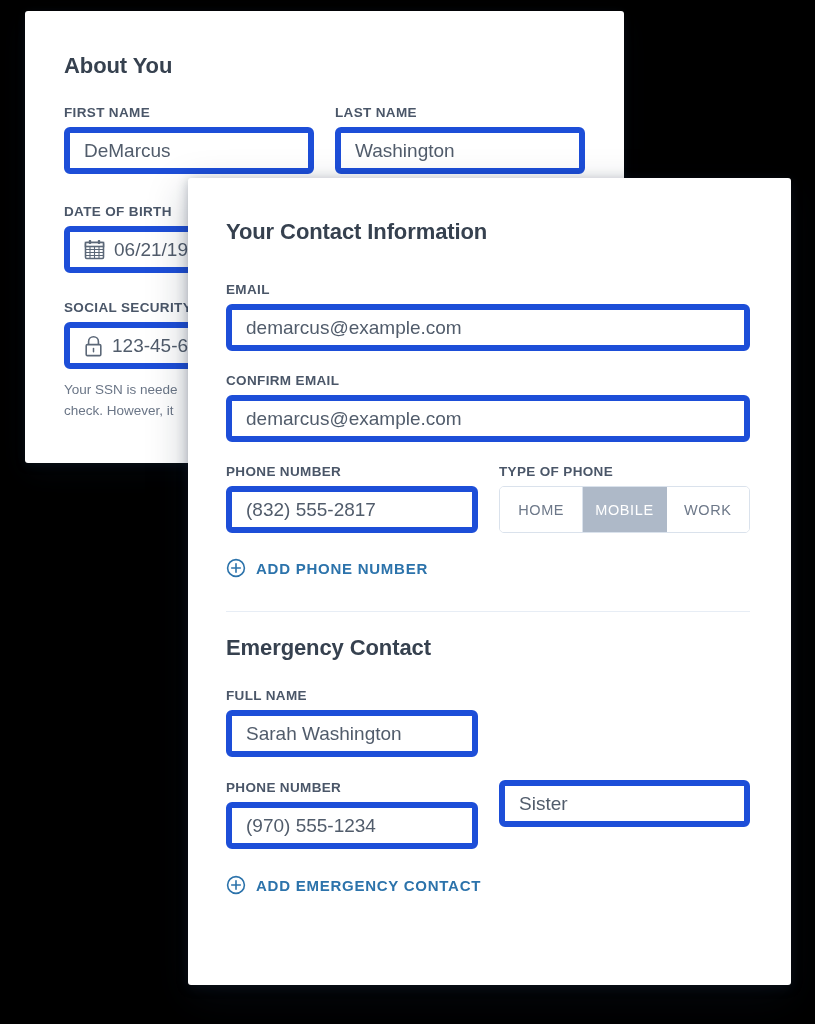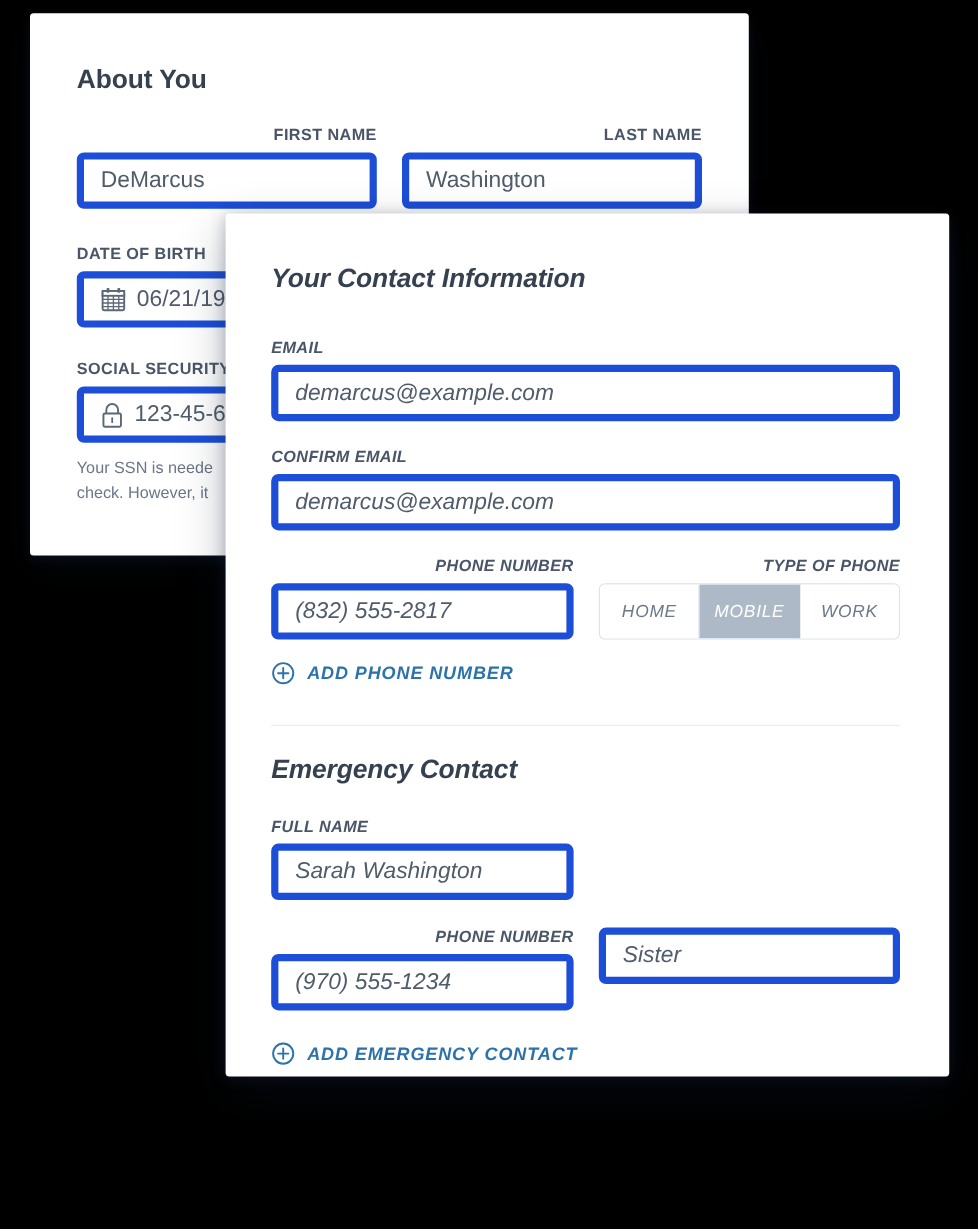--- a/index.html
+++ b/index.html
@@ -33,25 +33,24 @@
     height: 452px;
     box-shadow: 0 2px 10px rgba(30,45,70,0.28), 0 10px 30px rgba(20,30,50,0.22);
     overflow: hidden;
     z-index: 1;
   }
 
   #card-front {
     left: 188px;
     top: 178px;
     width: 603px;
-    height: 719px;
+    height: 807px;
     box-shadow: 0 2px 12px rgba(30,45,70,0.30), 0 14px 40px rgba(20,30,50,0.26);
     overflow: hidden;
     z-index: 2;
-    font-style: italic;
   }
 
   .card-inner-back { padding: 42px 0 0 39px; }
   .card-inner-front { padding: 41px 0 0 38px; }
 
   
   .section-title {
     font-size: 22px;
     font-weight: bold;
     color: #36414f;
@@ -93,21 +92,21 @@
   .help-text {
     font-size: 13.5px;
     line-height: 21px;
     color: #6b7687;
     margin-top: 10px;
     width: 150px;
     overflow: hidden;
   }
 
   
-  .row { display: flex; text-align: right; }
+  .row { display: flex; }
   .col-first  { width: 250px; margin-right: 21px; }
   .col-last   { width: 250px; }
 
   .mt-name { margin-top: 26px; }
   .mt-dob  { margin-top: 30px; }
   .mt-ssn  { margin-top: 27px; }
 
   
   .f-email-label { margin-top: 37px; }
   .f-input-wide { width: 524px; }
@@ -145,21 +144,21 @@
   }
 
   
   .add-link {
     display: flex;
     align-items: center;
     font-size: 15px;
     font-weight: bold;
     letter-spacing: 0.75px;
     color: #2c73ab;
-    margin-top: 18px;
+    margin-top: 25px;
   }
   .add-link .plus-icon { margin-right: 10px; display: flex; align-items: center; }
 
   .divider {
     width: 524px;
     height: 1px;
     background: #e7edf5;
     margin-top: 33px;
   }
 

